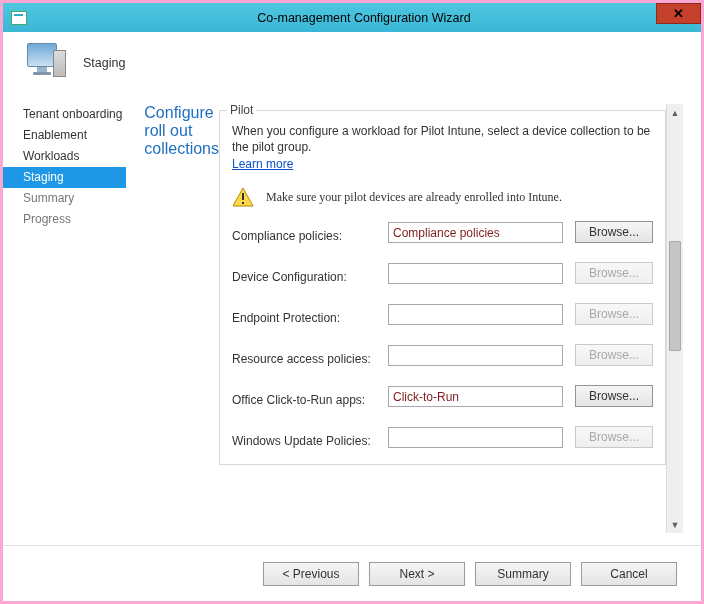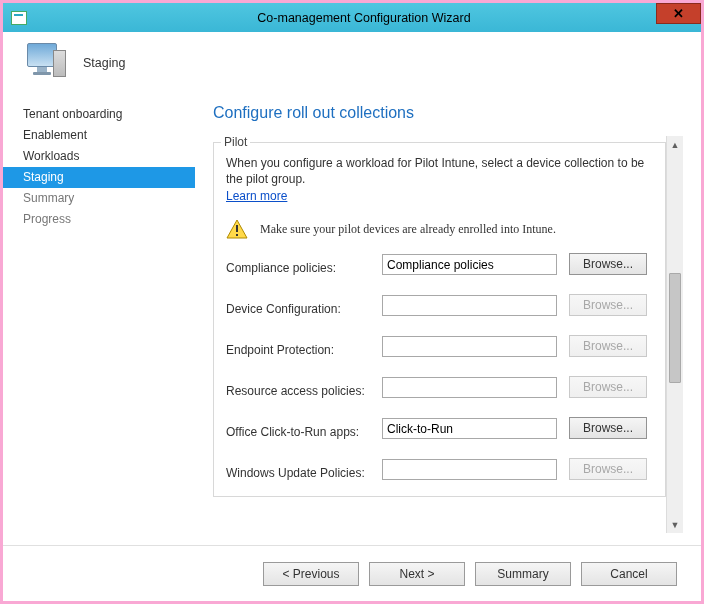--- a/index.html
+++ b/index.html
@@ -18,36 +18,36 @@
 .header .pc-icon .stand { width: 10px; height: 5px; background: #9ab3c8; position: absolute; left: 12px; top: 24px; }
 .header .pc-icon .base { width: 18px; height: 3px; background: #7f96aa; position: absolute; left: 8px; top: 29px; border-radius: 1px; }
 .header .pc-icon .tower { width: 13px; height: 27px; background: linear-gradient(#dcdcdc,#bcbcbc); border: 1px solid #888; position: absolute; left: 28px; top: 7px; }
 .header .heading { font-size: 12.5px; color: #333; }
 .body { flex: 1; display: flex; min-height: 0; }
 .sidebar { width: 192px; padding-top: 10px; }
 .sidebar .step { height: 21px; line-height: 21px; padding-left: 20px; font-size: 12px; color: #333; cursor: default; }
 .sidebar .step.done { color: #333; }
 .sidebar .step.active { background: #1e98e6; color: #fff; }
 .sidebar .step.future { color: #777; }
-.main { flex: 1; padding: 10px 18px 0 18px; display: flex; flex-direction: column; min-height: 0; }
+.main { flex: 1; padding: 10px 18px 0 18px; display: flex; min-height: 0; }
 .main-title { color: #1e6fc0; font-size: 16px; margin-bottom: 14px; }
 .scroll-wrap { flex: 1; display: flex; min-height: 0; }
 .scroll-content { flex: 1; overflow: hidden; position: relative; }
-.fieldset { border: 1px solid #d8d8d8; padding: 8px 4px 10px 12px; position: relative; margin-top: 6px; }
+.fieldset { border: 1px solid #d8d8d8; padding: 8px 12px 10px 12px; position: relative; margin-top: 6px; }
 .fieldset-legend { position: absolute; top: -8px; left: 7px; background: #fff; padding: 0 3px; font-size: 12px; color: #444; }
 .intro { font-size: 12px; color: #333; line-height: 1.35; margin: 4px 0 2px 0; }
 .learn { color: #0b4fc9; text-decoration: underline; font-size: 12px; cursor: pointer; display: inline-block; margin-bottom: 10px; }
 .warn-row { display: flex; align-items: center; margin: 6px 0 14px 0; font-family: Liberation Serif, serif; }
 .warn-icon { width: 22px; height: 20px; margin-right: 12px; }
 .warn-icon svg { display: block; }
 .warn-text { font-size: 12px; color: #333; }
 .form-row { display: flex; align-items: flex-end; margin-bottom: 19px; }
 .form-row:last-child { margin-bottom: 6px; }
 .form-label { width: 156px; font-size: 12px; color: #333; }
-.form-input { width: 175px; height: 21px; border: 1px solid #a8a8a8; background: #fff; padding: 0 4px; font-size: 12px; color: #000000; margin-right: 12px; }
+.form-input { width: 175px; height: 21px; border: 1px solid #a8a8a8; background: #fff; padding: 0 4px; font-size: 12px; color: #7f1d1d; margin-right: 12px; }
 .form-input.disabled { background: #fff; color: #333; }
 .browse { width: 78px; height: 22px; background: linear-gradient(#f5f5f5,#e4e4e4); border: 1px solid #939393; font-size: 12px; color: #333; cursor: pointer; }
 .browse.disabled { color: #a8a8a8; border-color: #c9c9c9; background: linear-gradient(#f7f7f7,#efefef); cursor: default; }
 .vscroll { width: 17px; background: #efefef; border-left: 1px solid #dcdcdc; display: flex; flex-direction: column; }
 .vscroll .arrow { height: 17px; display: flex; align-items: center; justify-content: center; color: #606060; font-size: 9px; cursor: pointer; }
 .vscroll .track { flex: 1; position: relative; }
 .vscroll .thumb { position: absolute; left: 2px; right: 2px; top: 120px; height: 110px; background: #c6c6c6; border: 1px solid #a9a9a9; border-radius: 1px; }
 .footer { height: 56px; border-top: 1px solid #e0e0e0; display: flex; align-items: center; justify-content: flex-end; padding-right: 24px; gap: 10px; margin-top: 12px; }
 .footer button { width: 96px; height: 24px; background: linear-gradient(#f5f5f5,#e4e4e4); border: 1px solid #9a9a9a; font-size: 12px; color: #333; cursor: pointer; }
 </style>

